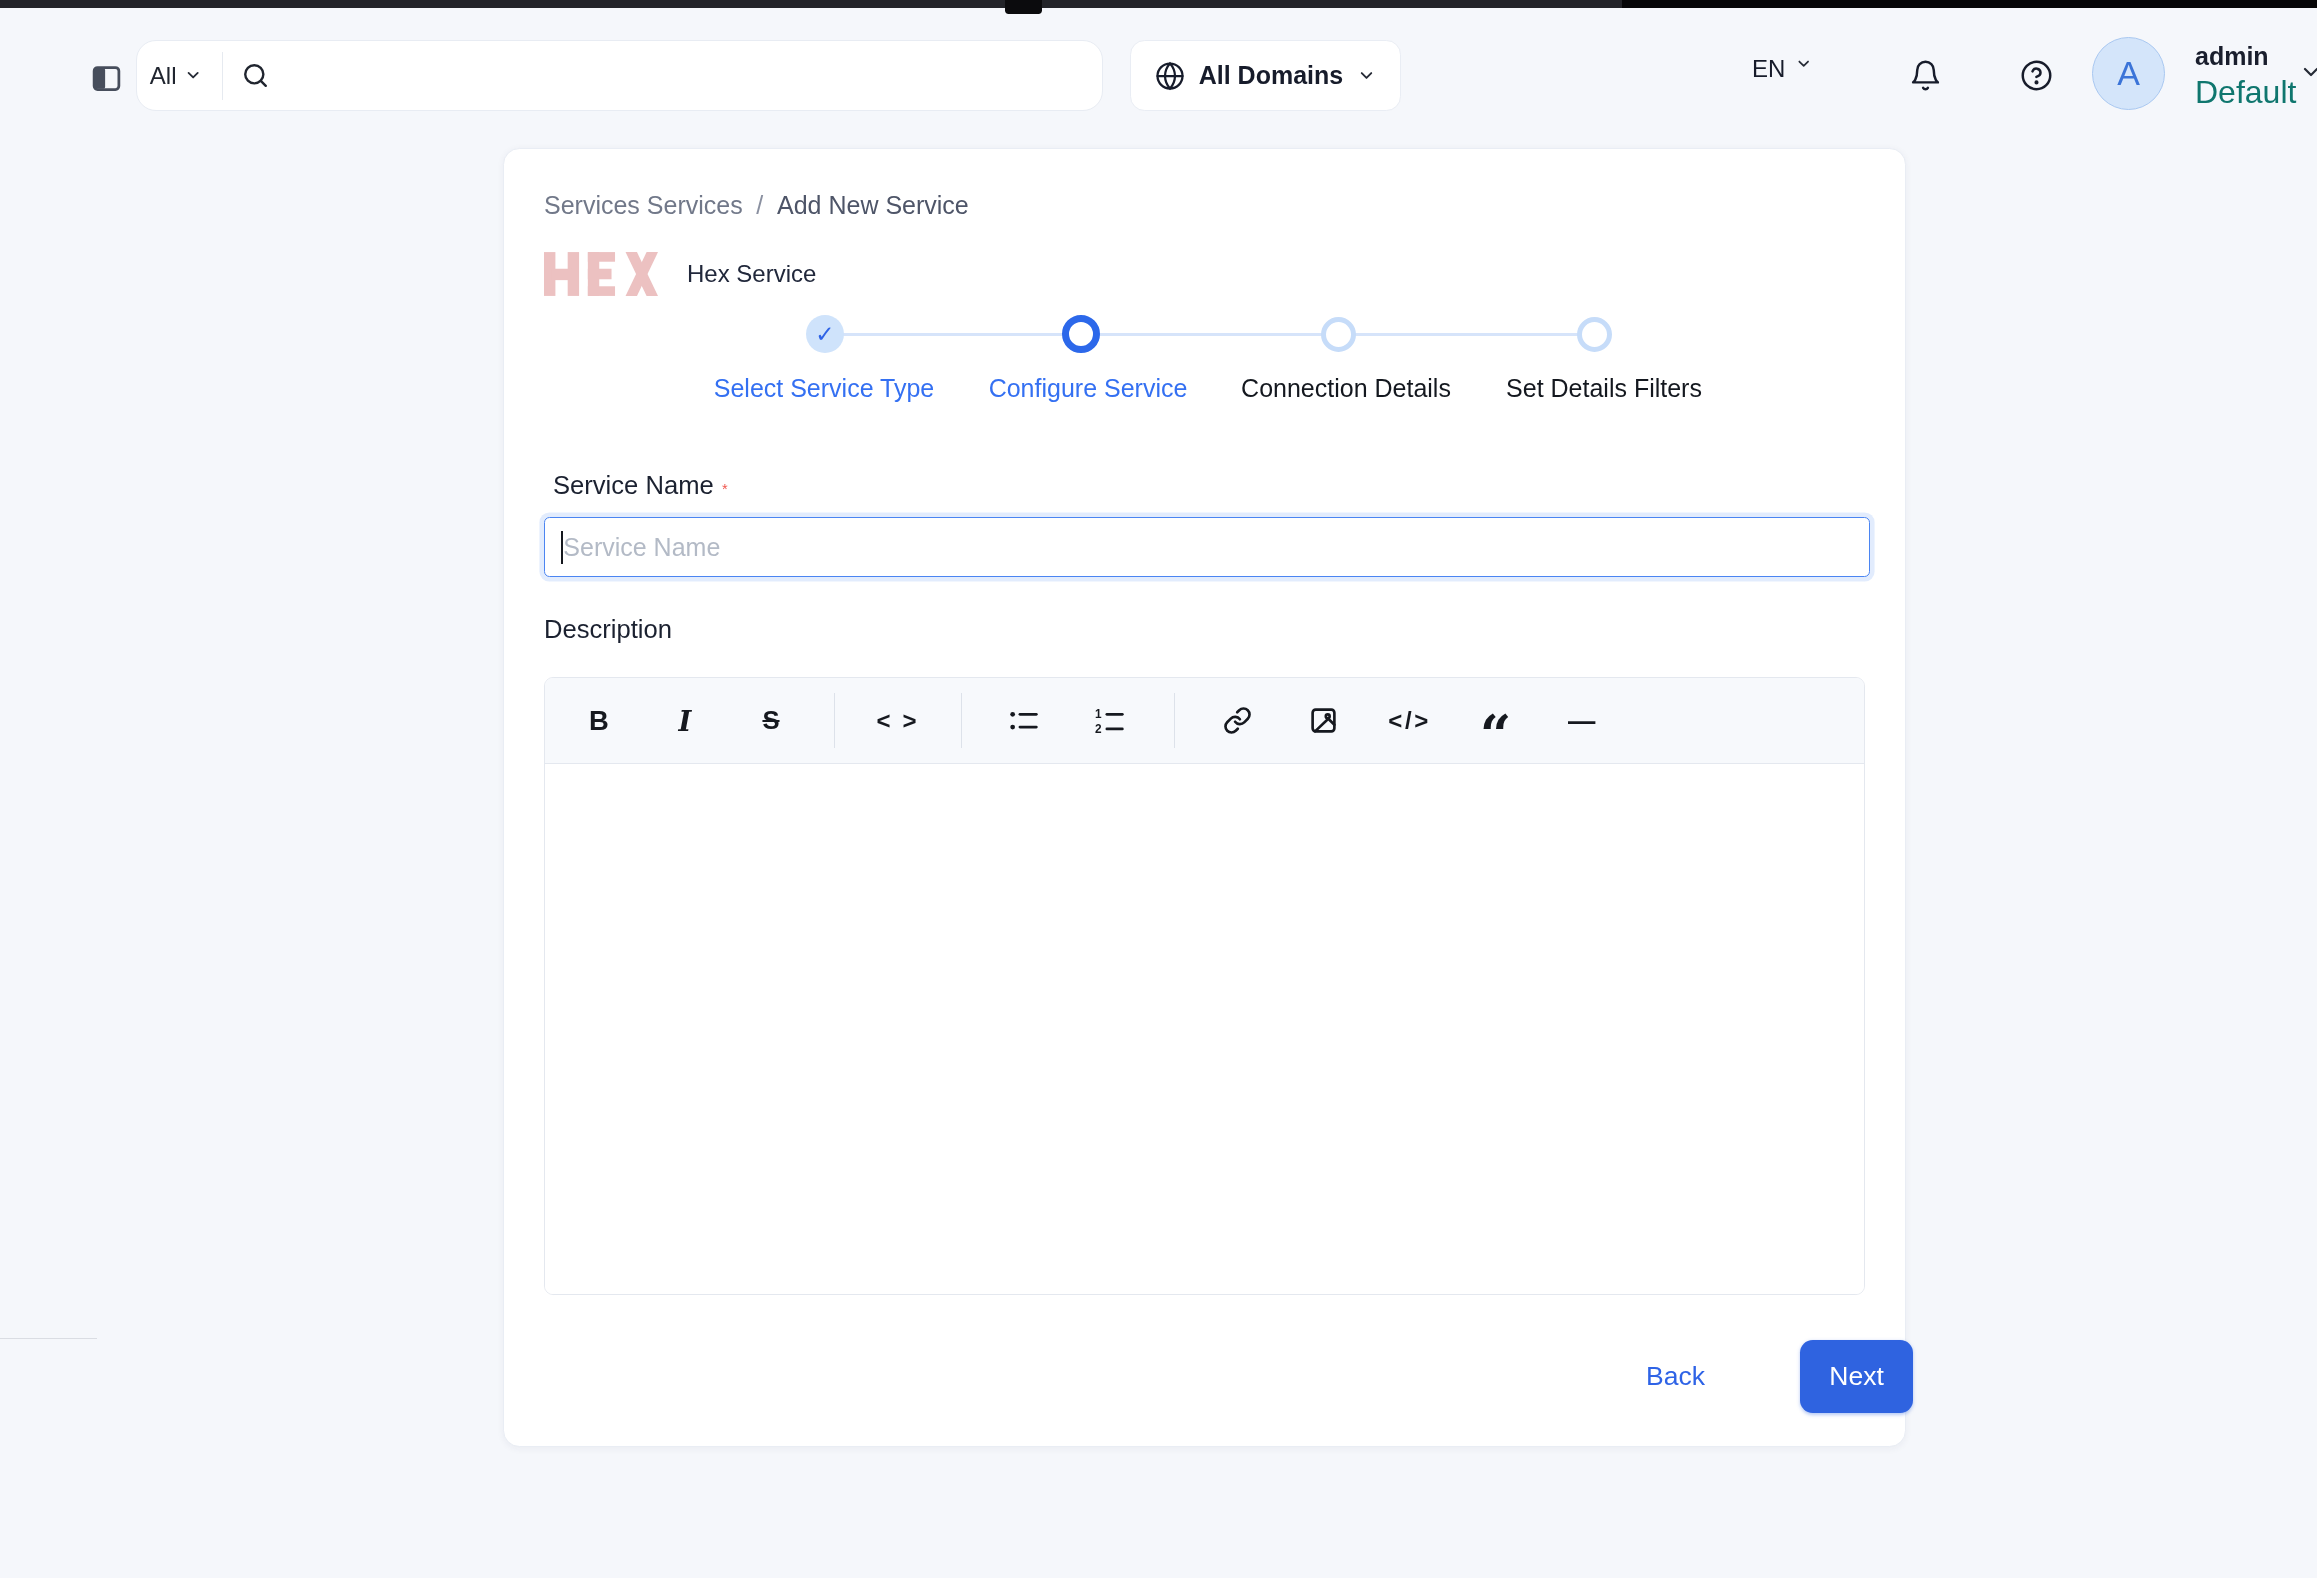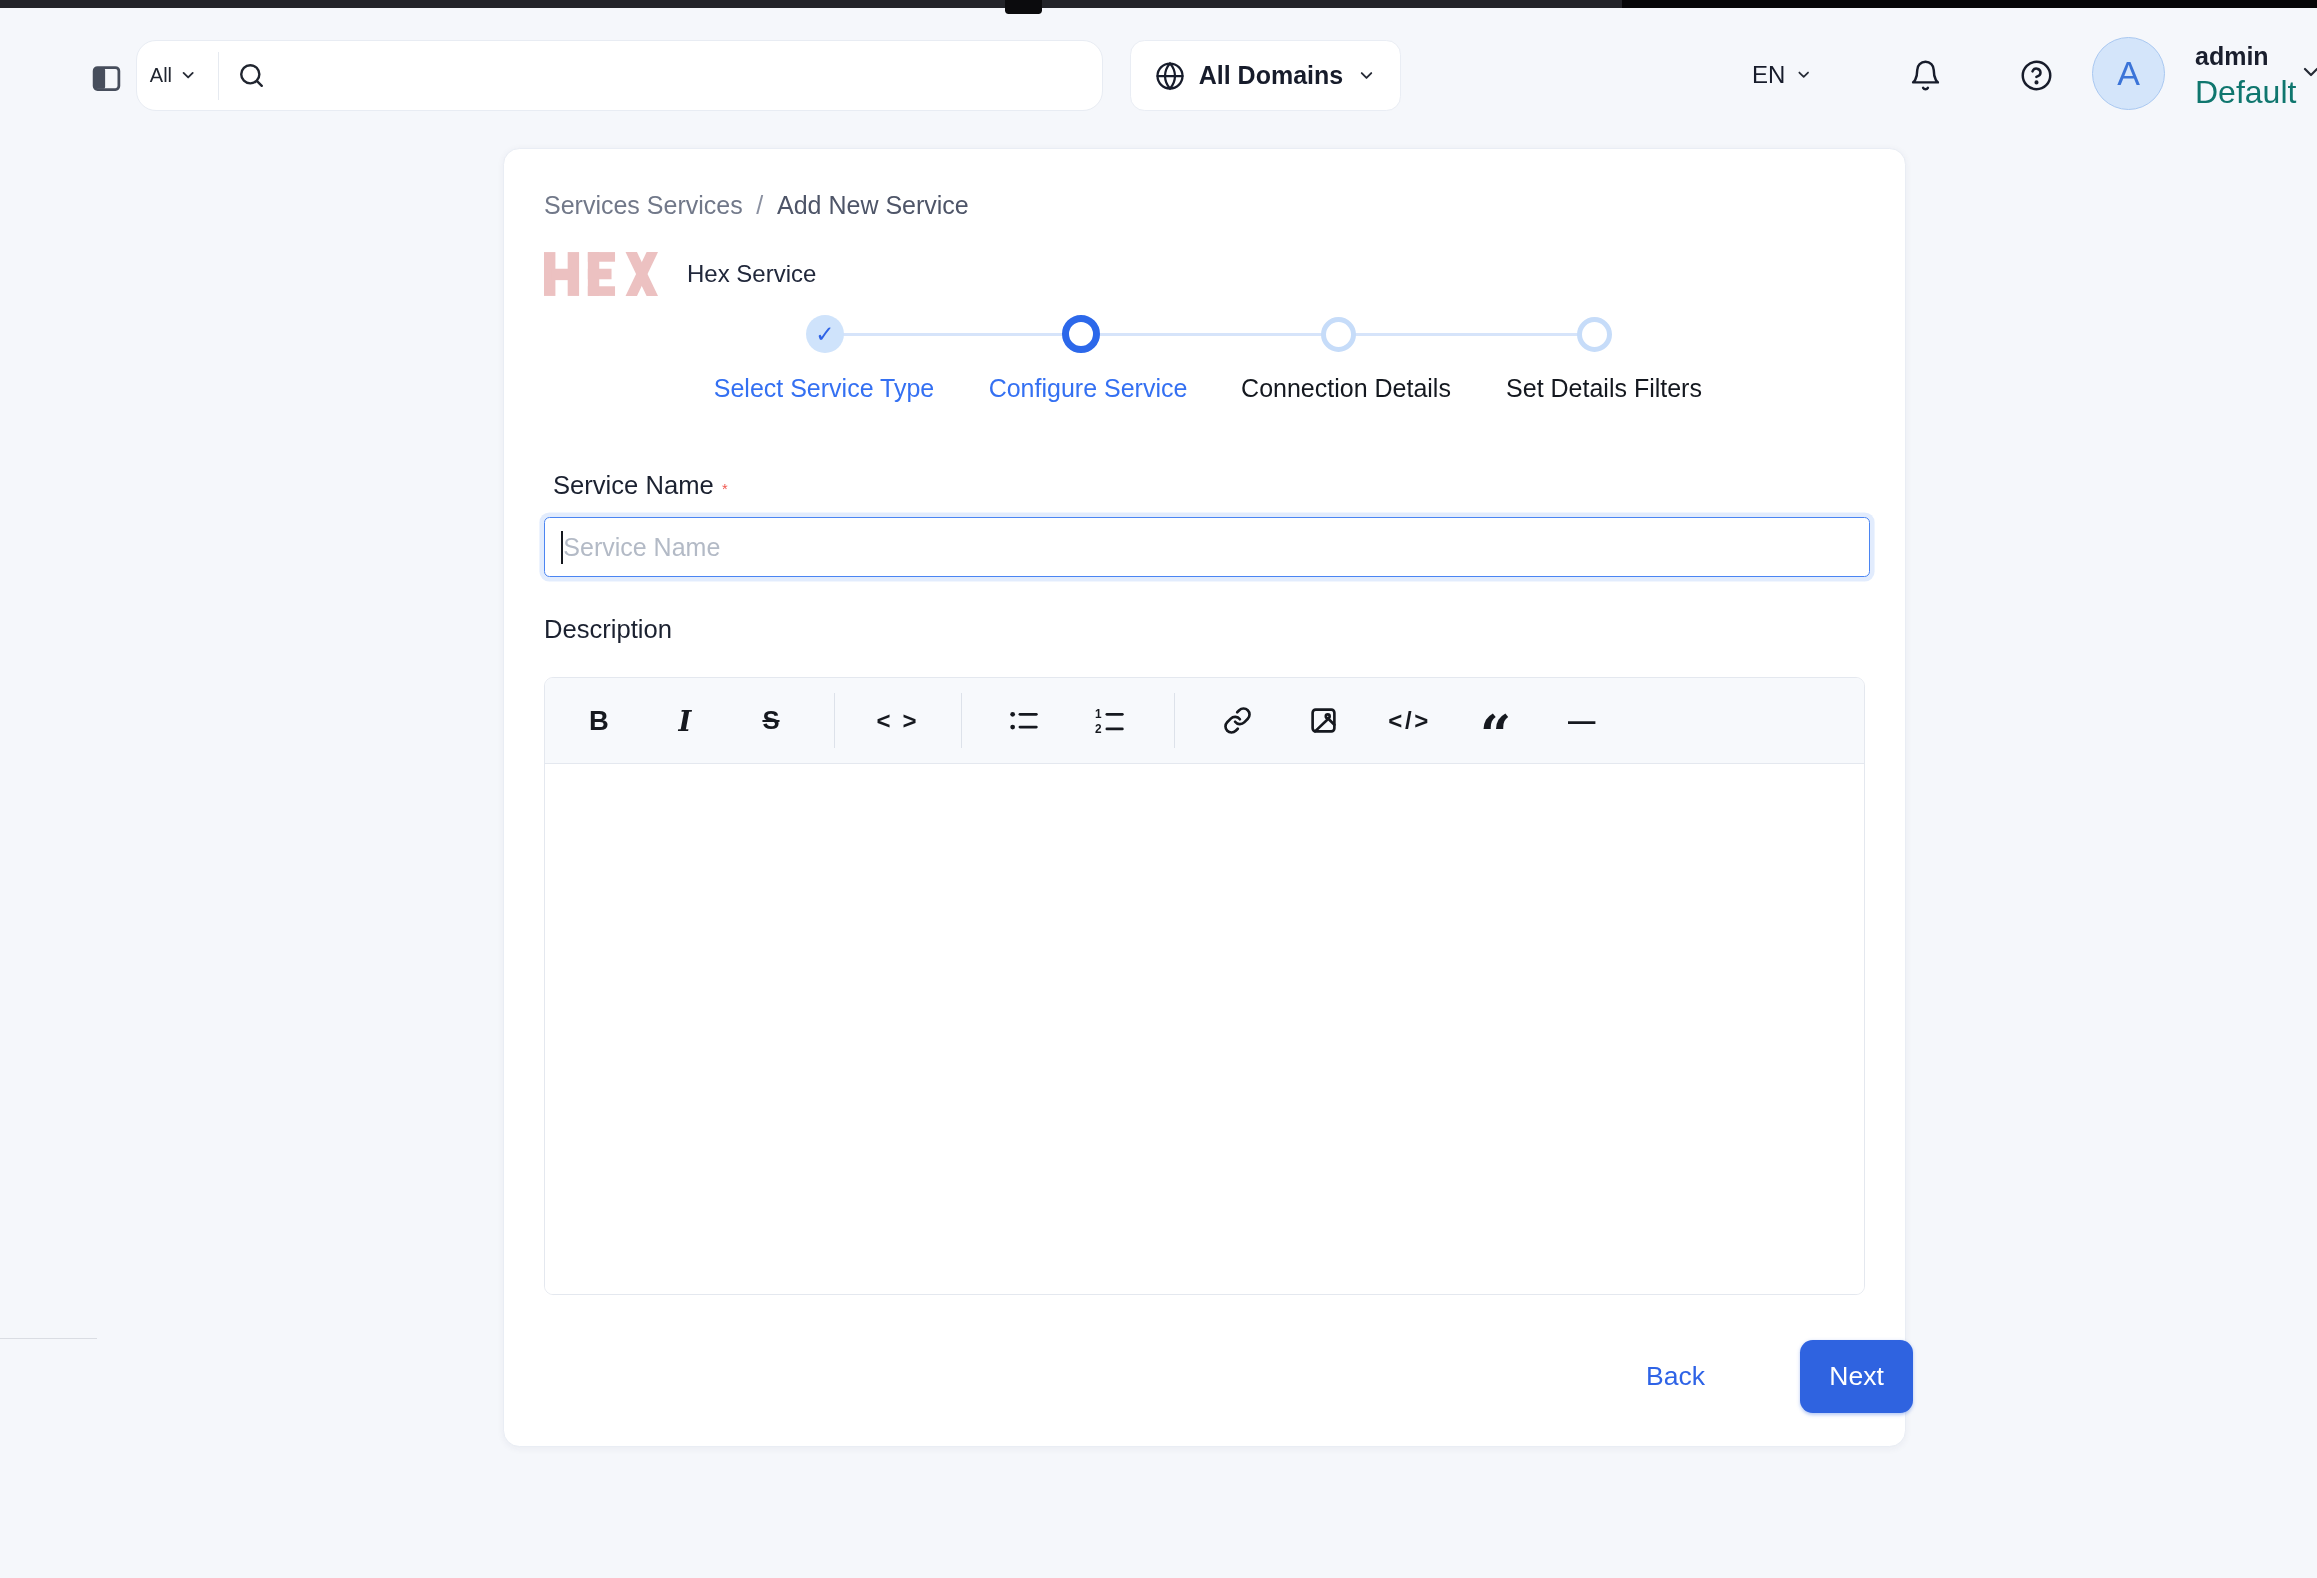--- a/index.html
+++ b/index.html
@@ -18,30 +18,30 @@
   .strip-tab { left:1005px; top:0; width:37px; height:13.7px; background:#0b0b0d; border-radius:0 0 3.7px 3.7px; }
 
   
   .panel-toggle { left:85px; top:57px; width:42px; height:42px; background:none; border:none;
     display:flex; align-items:center; justify-content:center; cursor:pointer; color:#474e5c; }
   .search-bar { left:136px; top:40px; width:967px; height:71px; background:#fff;
     border:0.9px solid #e8ecf3; border-radius:20px; display:flex; align-items:center; padding:0 16.4px 0 0; }
   .search-bar input { flex:1; border:none; outline:none; background:transparent;
     font:25px "Liberation Sans","DejaVu Sans",sans-serif; color:#1b2130; padding-left:31px; }
   .search-bar input::placeholder { color:#b3bac6; }
-  .search-scope { display:flex; align-items:center; gap:7.3px; font-size:20px; color:#20252f; cursor:pointer; padding:0 12.8px;text-align:right; }
+  .search-scope { display:flex; align-items:center; gap:7.3px; font-size:24px; color:#20252f; cursor:pointer; padding:0 12.8px;text-align:right; }
   .search-vdiv { width:0.9px; height:48px; background:#e6eaf0; margin:0 7.3px; }
   .icon-btn { background:none; border:none; display:flex; align-items:center; justify-content:center; cursor:pointer; color:#20252f; }
   .search-go { width:51px; height:51px; }
 
   .domains-btn { left:1130px; top:40px; height:71px; background:#fff; border:0.9px solid #e9edf4;
     border-radius:14.6px; display:flex; align-items:center; gap:13.7px; padding:0 24px; cursor:pointer; }
   .domains-btn .lbl { font-size:25px; font-weight:600; color:#171c2b; }
 
-  .lang-btn { left:1752px; top:55px; height:40px; display:flex; align-items:center; gap:10px;
+  .lang-btn { left:1752px; top:55px; height:40px; display:flex; align-items:flex-start; gap:10px;
     background:none; border:none; cursor:pointer; font-size:24px; color:#171c2b; }
   .bell-btn { left:1904px; top:54px; width:42px; height:42px; }
   .help-btn { left:2015px; top:54px; width:42px; height:42px; }
   .avatar { left:2092px; top:37px; width:73px; height:73px; border-radius:50%;
     background:#d4e5fa; border:1.8px solid #a9c8f1; display:flex; align-items:center; justify-content:center;
     color:#3b74d8; font-size:34px; font-weight:500; cursor:pointer; }
   .user-block { left:2195px; top:38px; line-height:36px; cursor:pointer; }
   .user-name { font-size:25px; font-weight:700; color:#191e2d; }
   .user-team { font-size:32px; color:#0f766e; }
   .user-chevron { left:2299px; top:60px; color:#20252f; }

